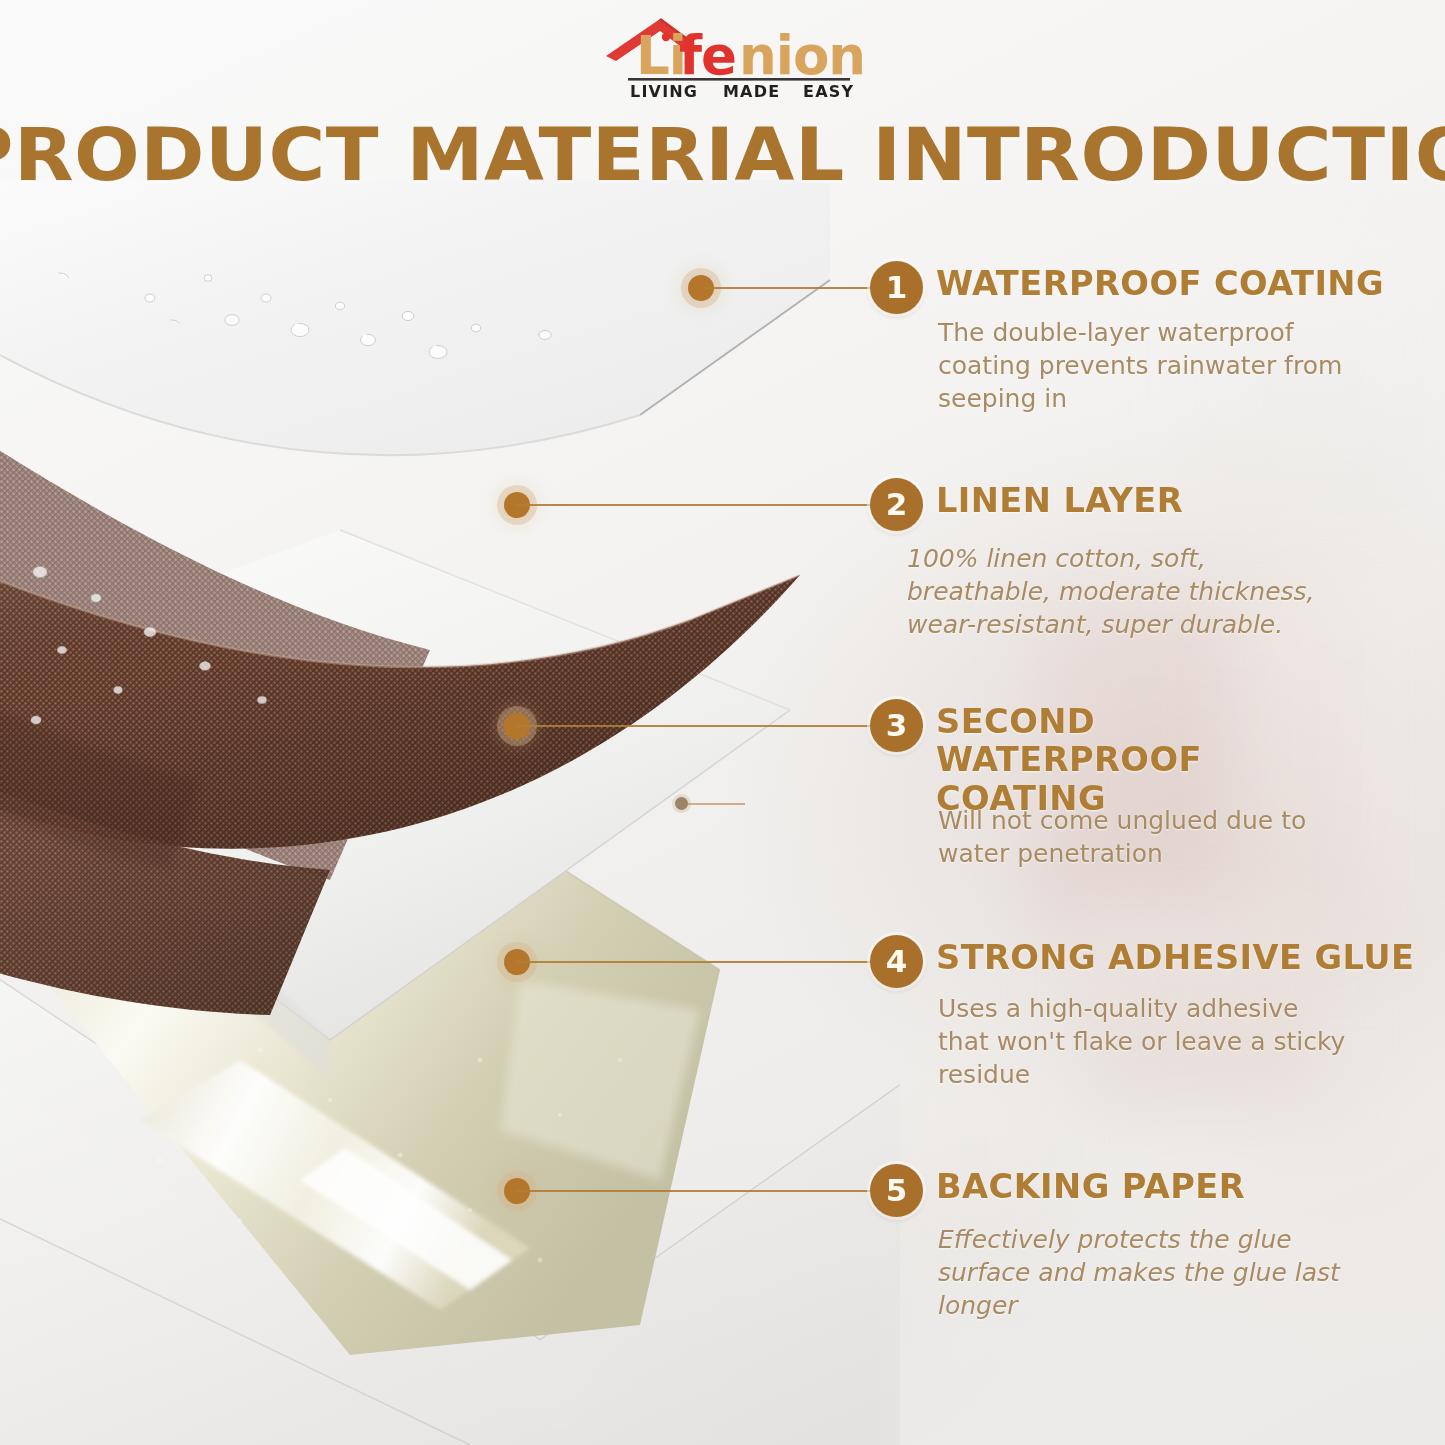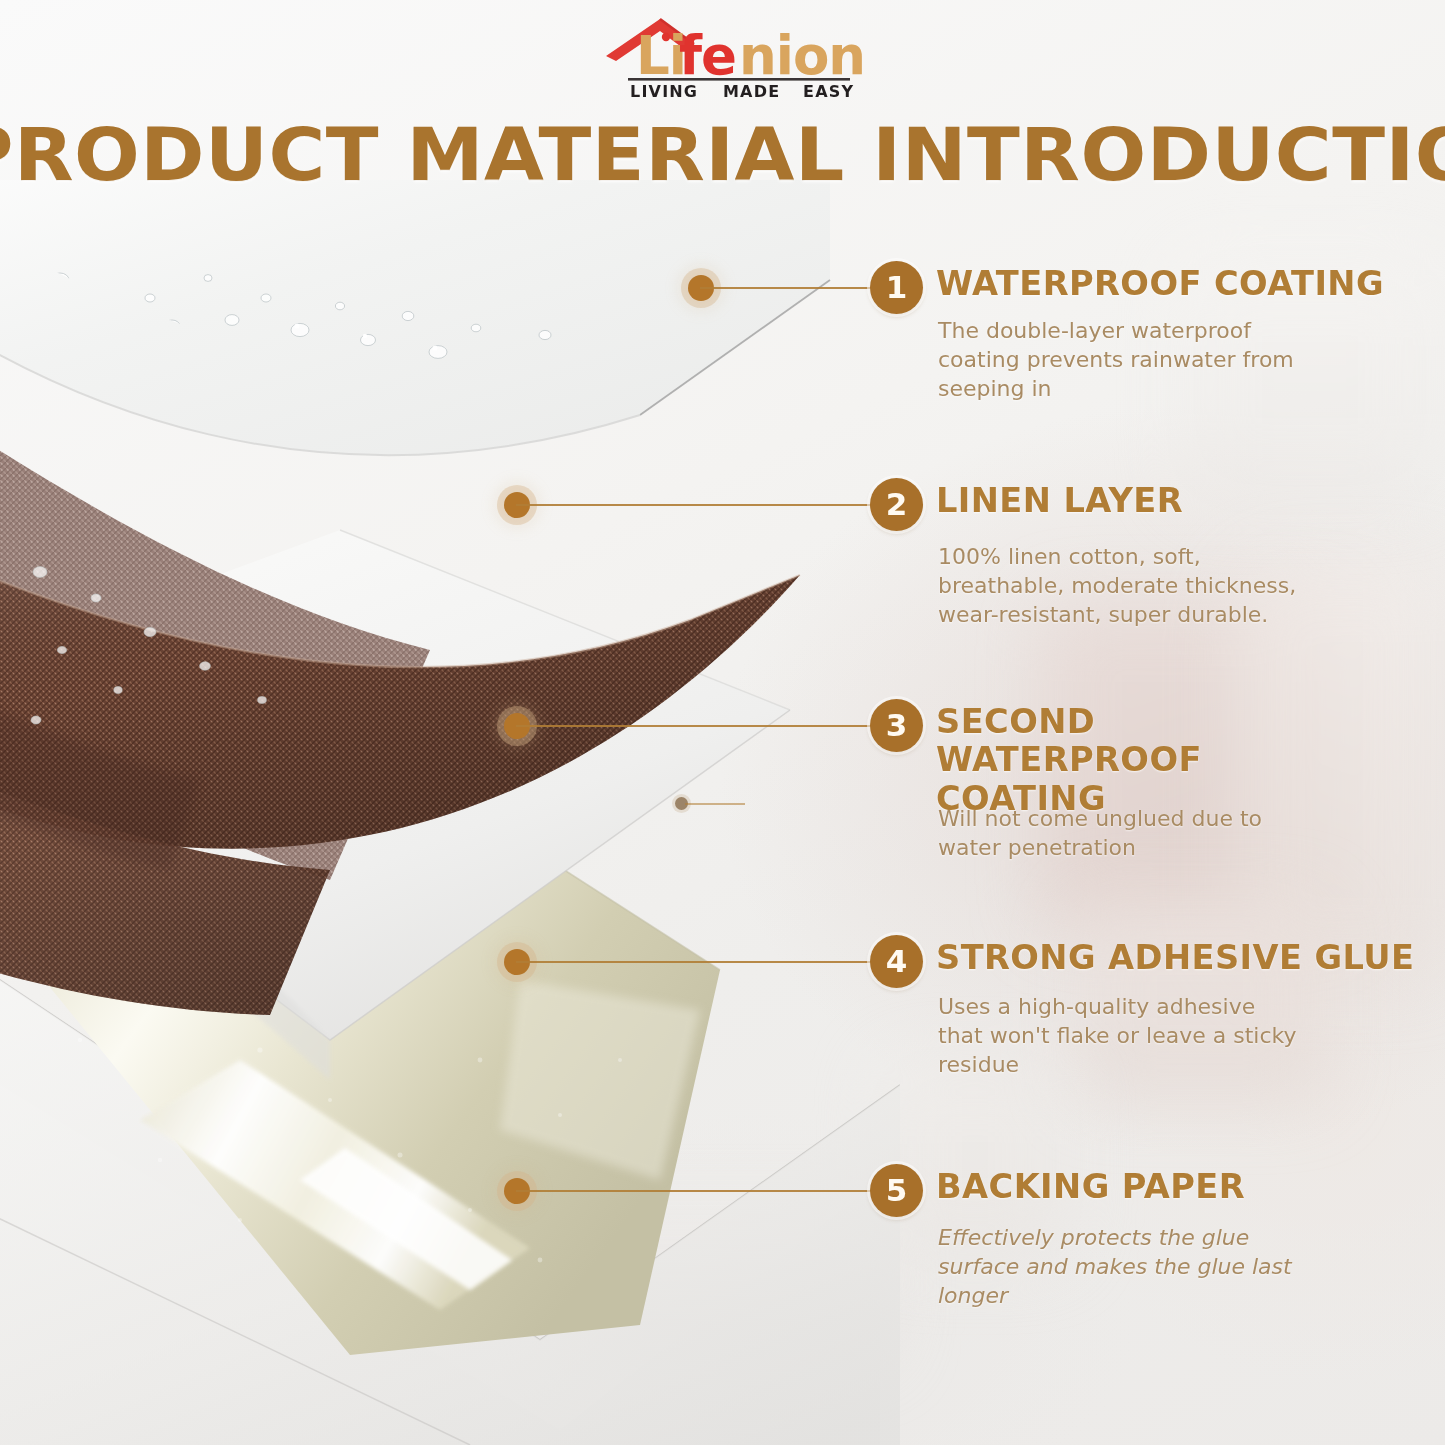--- a/index.html
+++ b/index.html
@@ -75,21 +75,21 @@
     font-family:"DejaVu Sans", sans-serif;
     font-weight:700; font-size:33px; line-height:1.16;
     letter-spacing:.4px;
     color:#b07d35;
     transform:scaleX(1.02); transform-origin:left center;
     text-shadow:0 1px 2px rgba(255,255,255,.75);
   }
   .co-body {
     position:absolute;
     font-family:"DejaVu Sans", sans-serif;
-    font-weight:400; font-size:22px; line-height:1.32;
+    font-weight:400; font-size:25px; line-height:1.32;
     color:#a98b63;
     text-shadow:0 1px 2px rgba(255,255,255,.7);
     white-space:pre-line;
   }
 
   
   .leader { position:absolute; height:2px; background:#b07d35; opacity:.9; }
   .dot {
     position:absolute; width:26px; height:26px; border-radius:50%;
     background:#b4762a;
@@ -377,21 +377,21 @@
       <div class="co-num" style="left:870px; top:261px;">1</div>
       <div class="co-title" style="left:936px; top:265px; width:480px;">WATERPROOF COATING</div>
       <div class="co-body" style="left:938px; top:316px; width:470px;">The double-layer waterproof
 coating prevents rainwater from
 seeping in</div>
     </div>
 
     <div class="callout">
       <div class="co-num" style="left:870px; top:478px;">2</div>
       <div class="co-title" style="left:936px; top:482px; width:480px;">LINEN LAYER</div>
-      <div class="co-body" style="left:938px; top:542px; width:480px;">100% linen cotton, soft,
+      <div class="co-body" style="left:907px; top:542px; width:480px;font-style:italic;">100% linen cotton, soft,
 breathable, moderate thickness,
 wear-resistant, super durable.</div>
     </div>
 
     <div class="callout">
       <div class="co-num" style="left:870px; top:699px;">3</div>
       <div class="co-title" style="left:936px; top:703px; width:420px; white-space:pre-line;">SECOND WATERPROOF
 COATING</div>
       <div class="co-body" style="left:938px; top:804px; width:470px;">Will not come unglued due to
 water penetration</div>

